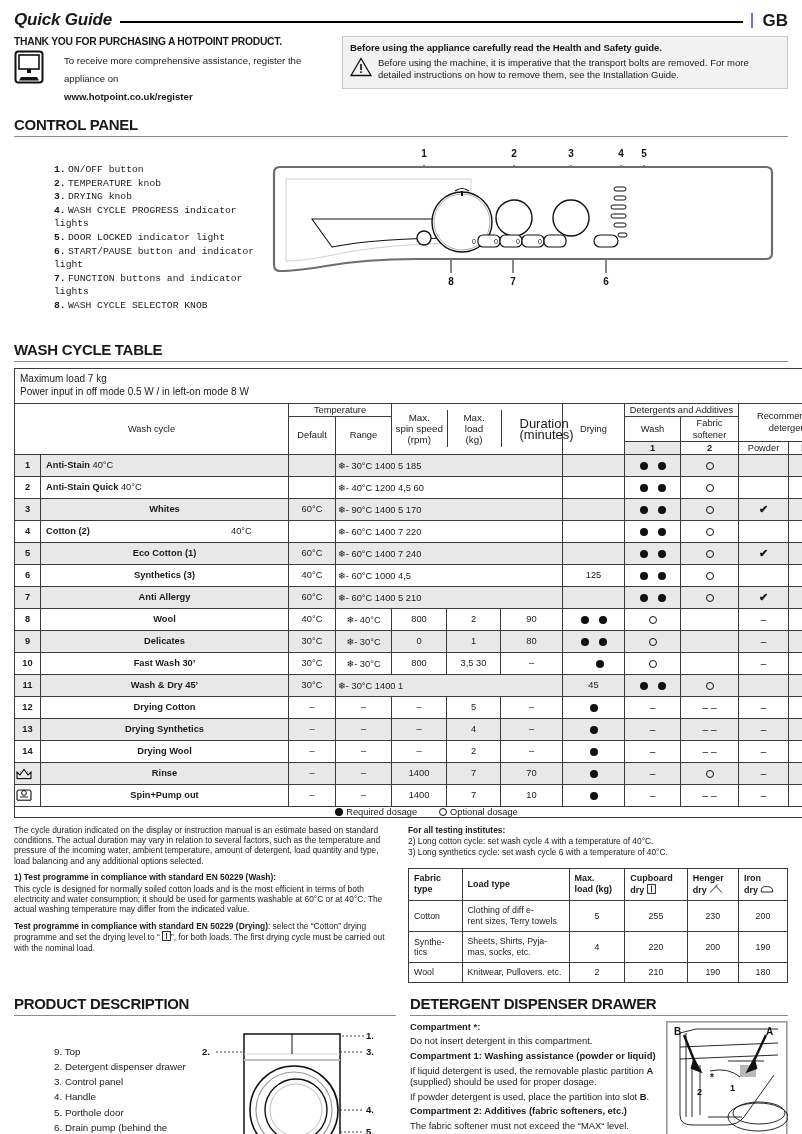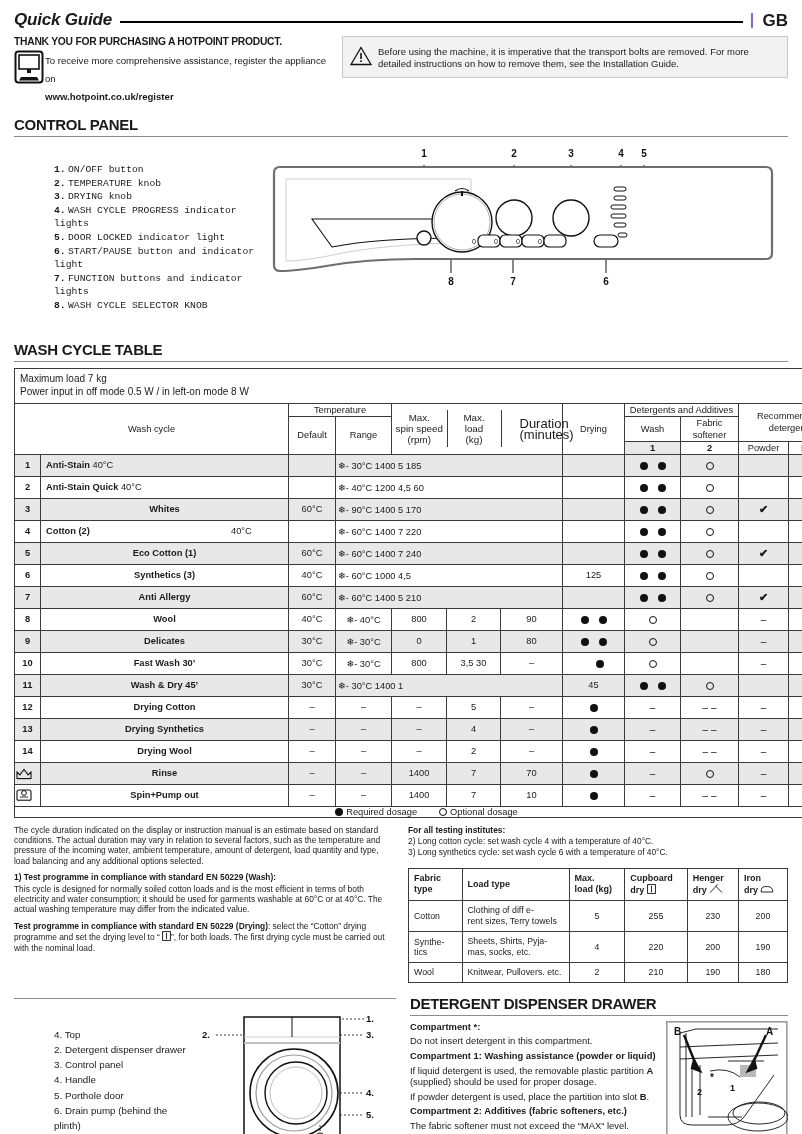--- a/index.html
+++ b/index.html
@@ -16,21 +16,21 @@
 
   
   .hdr { display:flex; align-items:center; gap:8px; }
   .hdr-title { font-size: 17px; font-weight: bold; font-style: italic; letter-spacing: -0.2px; white-space: nowrap; }
   .hdr-rule { flex:1; height:0; border-top: 2px solid #000; margin-top: 3px; }
   .hdr-gb { font-size: 17px; font-weight: bold; padding-left: 10px; border-left: 2px solid #8b5cf6; line-height: 15px; }
 
   .top-cols { display:flex; gap:10px; margin-top: 6px; align-items: flex-start; }
   .top-left { width: 318px; }
   .thanks { font-size: 10.3px; font-weight: bold; letter-spacing: -0.25px; white-space: nowrap; }
-  .reg-row { display:flex; gap:1px; margin-top:3px; }
+  .reg-row { display:flex; gap:20px; margin-top:3px; }
   .reg-text { font-size: 9.6px; line-height: 12.4px; }
   .reg-url { font-weight: bold; font-size: 9.6px; }
 
   .safety-box { flex:1; border:1px solid #c9c9c9; background:#f2f2f2; padding: 5px 7px 7px 7px; }
   .safety-title { font-size: 9.6px; font-weight: bold; letter-spacing:-0.1px; }
   .safety-row { display:flex; gap:6px; margin-top: 4px; }
   .safety-text { font-size: 9.5px; line-height: 12px; }
 
   
   .sect { margin-top: 12px; }
@@ -126,20 +126,21 @@
           </svg>
         </span>
         <span>
           <span class="reg-text">To receive more comprehensive assistance, register the appliance on</span><br>
           <span class="reg-url">www.hotpoint.co.uk/register</span>
         </span>
       </div>
     </div>
 
     <div class="safety-box">
+      <div class="safety-title">Before using the appliance carefully read the Health and Safety guide.</div>
       <div class="safety-row">
         <span>
           <svg width="22" height="20" viewBox="0 0 22 20">
             <path d="M11 1.5 L21 18.5 L1 18.5 Z" fill="none" stroke="#111" stroke-width="1.3"></path>
             <rect x="10.2" y="7" width="1.6" height="6" fill="#111"></rect>
             <rect x="10.2" y="14.3" width="1.6" height="1.7" fill="#111"></rect>
           </svg>
         </span>
         <span class="safety-text">Before using the machine, it is imperative that the transport bolts are removed. For more detailed instructions on how to remove them, see the Installation Guide.</span>
       </div>
@@ -651,24 +652,25 @@
               <td class="c">190</td>
               <td class="c">180</td>
             </tr>
           </tbody>
       </table>
     </div>
   </div>
 
   <div class="bot-cols">
     <div class="bot-l">
+      <div class="sect-title">PRODUCT DESCRIPTION</div>
       <div class="sect-rule"></div>
       <div class="pd-wrap">
         <ul class="pd-list" id="pd-list">
-            <li>4. Top</li>
+            <li>9. Top</li>
             <li>2. Detergent dispenser drawer</li>
             <li>3. Control panel</li>
             <li>4. Handle</li>
             <li>5. Porthole door</li>
             <li>6. Drain pump (behind the plinth)</li>
             <li>7. Plinth (removable)</li>
             <li>8. Adjustable feet (2)</li>
           </ul>
         <div class="pd-fig">
           <svg width="200" height="168" viewBox="0 0 200 168">

